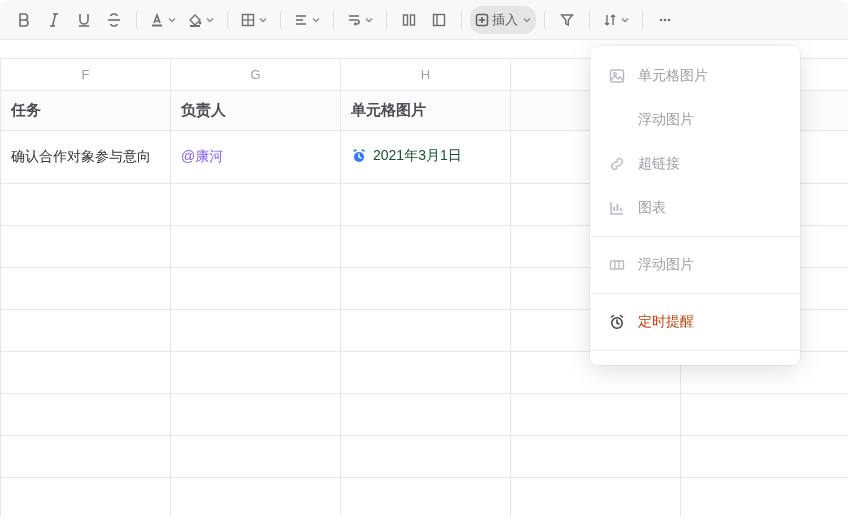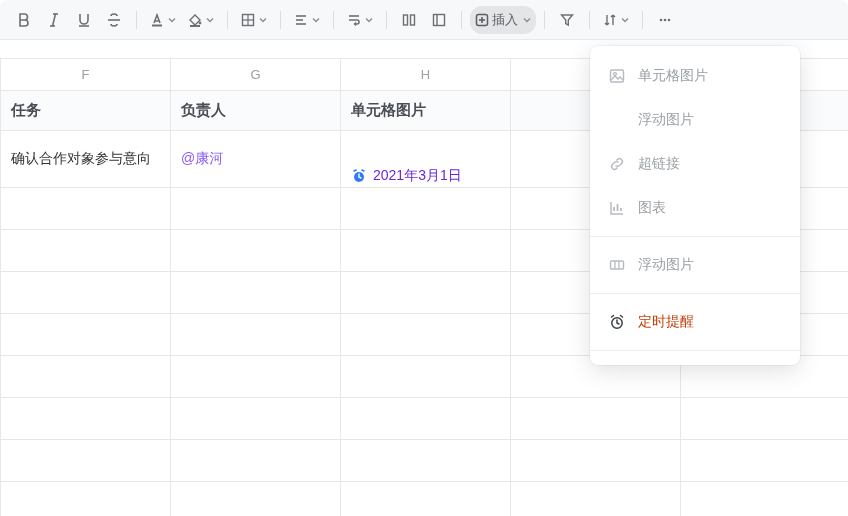--- a/index.html
+++ b/index.html
@@ -68,29 +68,29 @@
     font-size: 15px;
     font-weight: 600;
     color: #4a4f55;
     padding: 0 10px;
   }
   .datarow td {
     height: 42px;
     border: 1px solid #e6e7e9;
     font-size: 14px;
     color: #333;
-    padding: 0 10px;
+    padding: 16px 10px;
     vertical-align: middle;
   }
   .emptyrow td {
     height: 42px;
     border: 1px solid #e6e7e9;
   }
   .mention { color: #8b5cf6; }
-  .datecell { color: #6d28d9; display: inline-flex; align-items: center; gap: 6px; margin-top: 36px; }
+  .datecell { color: #14532d; display: inline-flex; align-items: center; gap: 6px; }
   .alarm-ico {
     width: 16px; height: 16px; display: inline-flex; align-items: center; justify-content: center;
   }
   
   .insert-menu {
     position: absolute;
     top: 6px;
     right: 48px;
     width: 210px;
     background: #fff;

